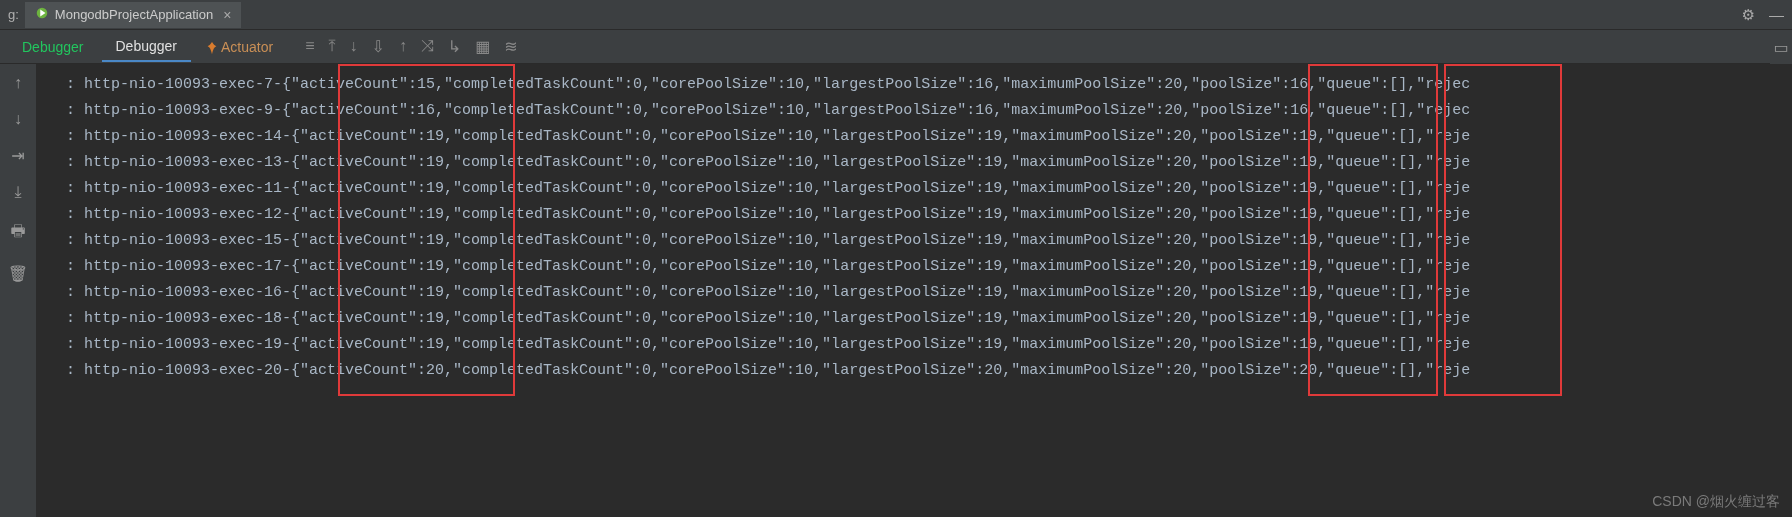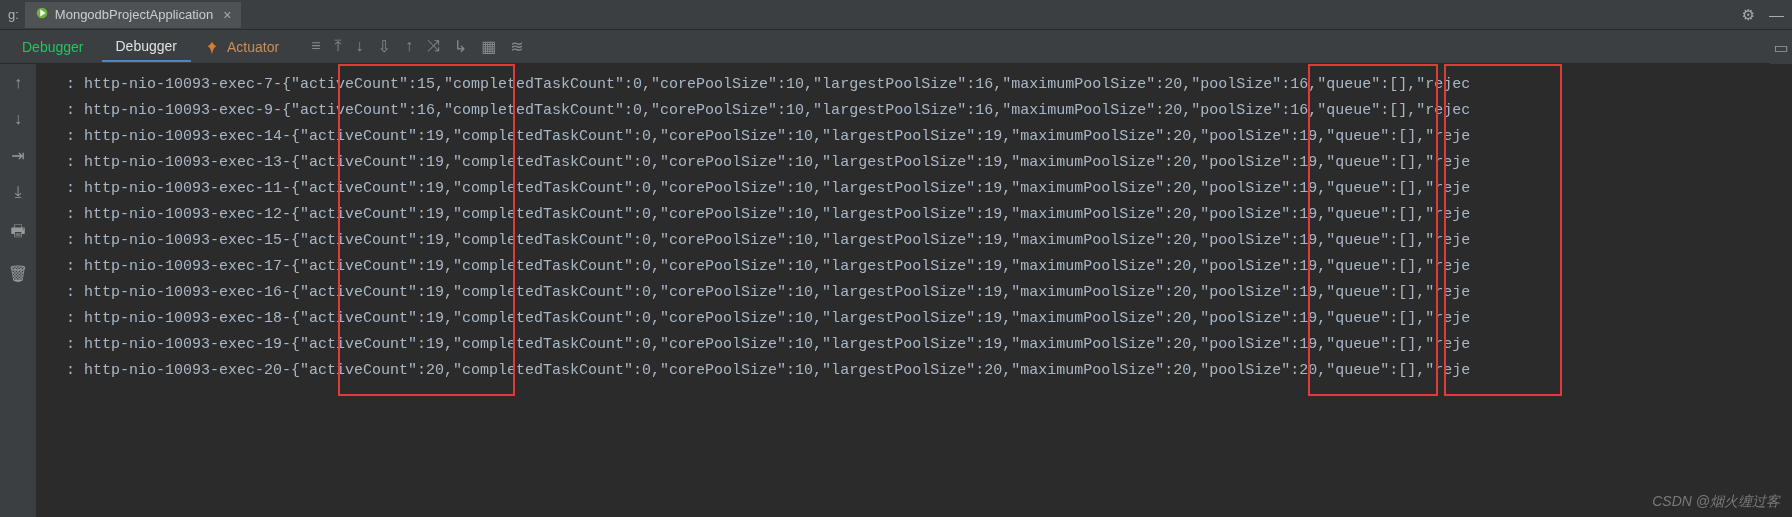--- a/index.html
+++ b/index.html
@@ -61,21 +61,21 @@
   color: #22c55e;
   cursor: pointer;
 }
 .subtab.active {
   color: #e0e0e0;
   border-bottom: 2px solid #4a88c7;
 }
 .actuator {
   display: flex;
   align-items: flex-end;
-  gap: 8px;
+  gap: 2px;
   padding: 6px 10px;
   font-size: 14px;
   color: #c98f56;
 }
 .actuator svg { width: 14px; height: 14px; }
 .toolbar-icons {
   display: flex;
   gap: 14px;
   margin-left: 18px;
   color: #888888;
@@ -126,21 +126,20 @@
   border: 2px solid #e03a3a;
   pointer-events: none;
 }
 .watermark {
   position: absolute;
   right: 12px;
   bottom: 6px;
   color: #7a7a7a;
   font-size: 14px;
   font-family: Arial, sans-serif;
-  font-style: italic;
 }
 </style>
 </head>
 <body>
 
 <div class="topbar">
   <span class="topbar-label">g:</span>
   <div class="tab">
     <span class="run-icon">
       <svg viewBox="0 0 16 16">

